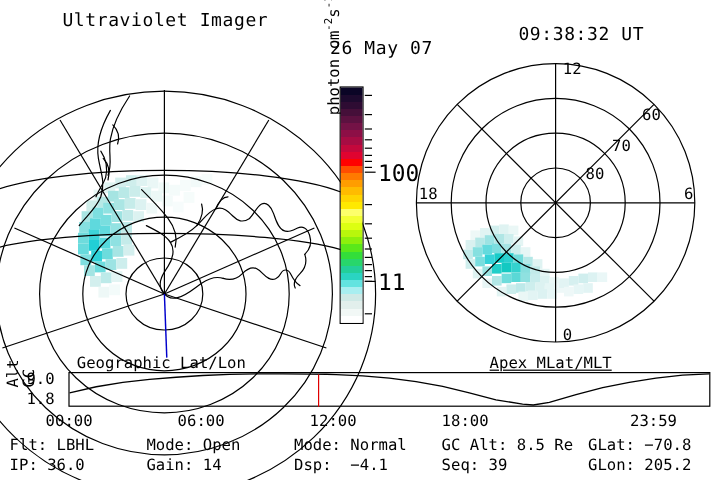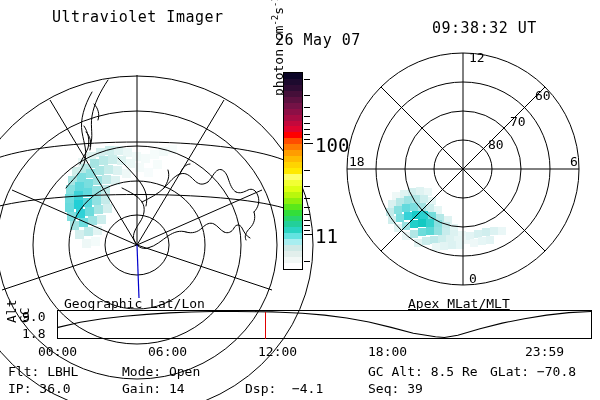--- a/index.html
+++ b/index.html
@@ -349,22 +349,24 @@
   <span style="left:148px">06:00</span>
   <span style="left:258px">12:00</span>
   <span style="left:368px">18:00</span>
   <span style="left:525px">23:59</span>
 </div>
 
 <div class="abs" id="status">
   <div class="row r0">
     <span class="c0"><b style="font-weight:normal">Flt:</b> <b style="font-weight:normal">LBHL</b></span>
     <span class="c1"><b style="font-weight:normal">Mode:</b> <b style="font-weight:normal">Open</b></span>
+    <span class="c2"><b style="font-weight:normal">Mode:</b> <b style="font-weight:normal">Normal</b></span>
     <span class="c3"><b style="font-weight:normal">GC Alt:</b> <b style="font-weight:normal">8.5 Re</b></span>
     <span class="c4"><b style="font-weight:normal">GLat:</b> <b style="font-weight:normal">−70.8</b></span>
   </div>
   <div class="row r1">
     <span class="c0"><b style="font-weight:normal">IP:</b> <b style="font-weight:normal">36.0</b></span>
     <span class="c1"><b style="font-weight:normal">Gain:</b> <b style="font-weight:normal">14</b></span>
     <span class="c2"><b style="font-weight:normal">Dsp:</b>&nbsp; <b style="font-weight:normal">−4.1</b></span>
     <span class="c3"><b style="font-weight:normal">Seq:</b> <b style="font-weight:normal">39</b></span>
+    <span class="c4"><b style="font-weight:normal">GLon:</b> <b style="font-weight:normal">205.2</b></span>
   </div>
 </div>
 
 </body></html>

